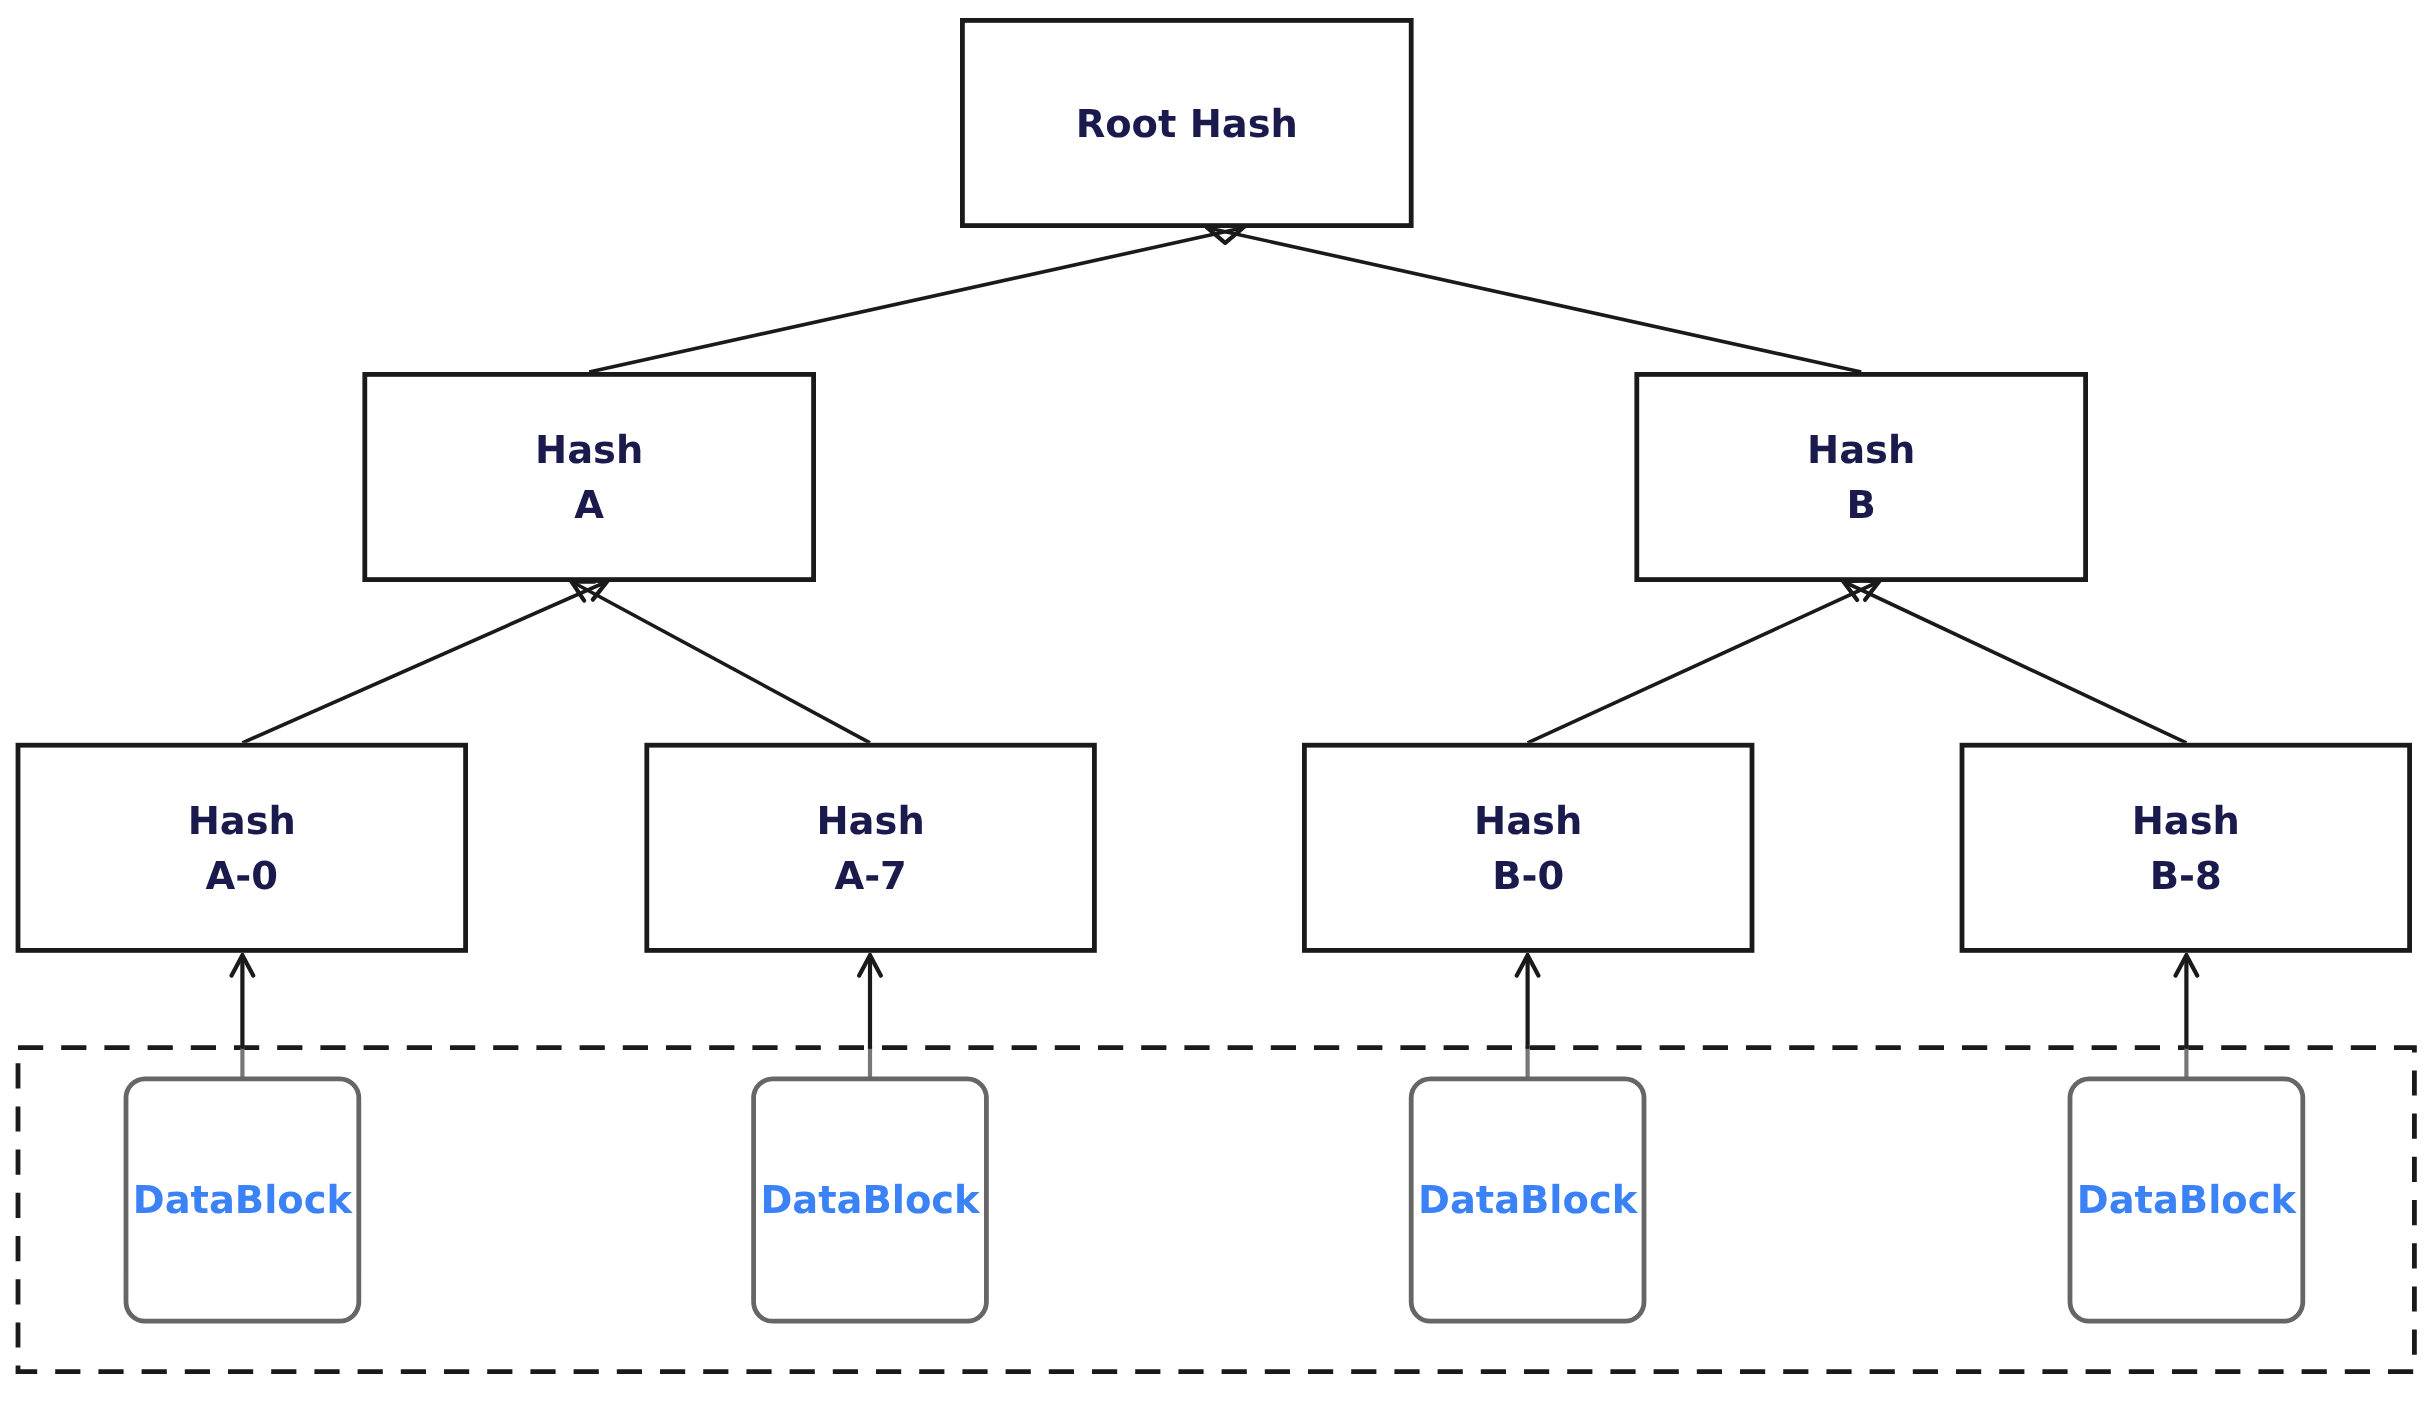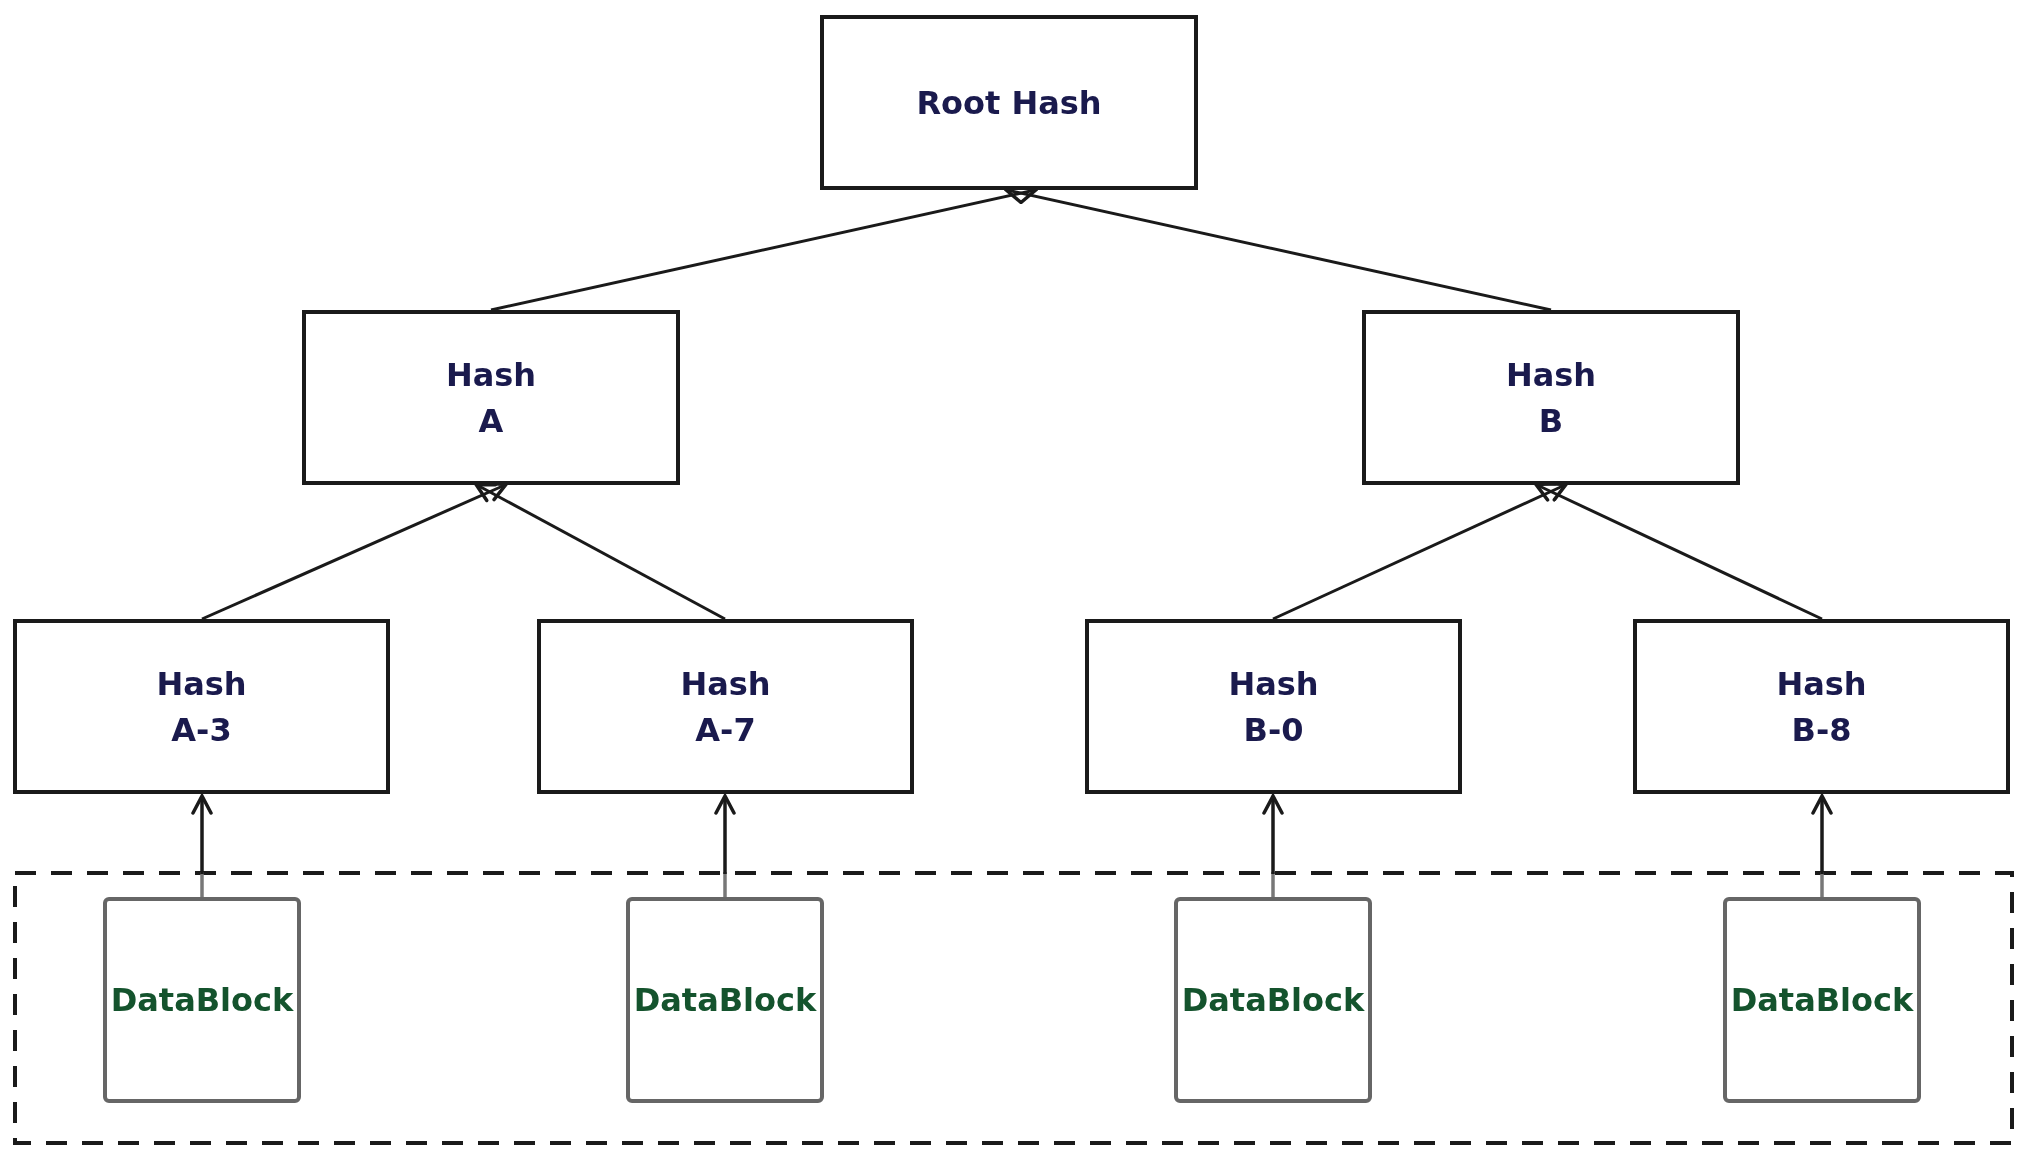--- a/index.html
+++ b/index.html
@@ -24,40 +24,40 @@
     display: flex;
     flex-direction: column;
     align-items: center;
     justify-content: center;
     color: #1a1a4d;
     font-weight: bold;
     font-size: 32px;
     line-height: 46px;
     text-align: center;
   }
-  .node-root   { left: 820px;  top: 15px;  width: 378px; height: 175px; }
+  .node-root   { left: 800px;  top: 15px;  width: 378px; height: 175px; }
   .node-a      { left: 302px;  top: 310px; width: 378px; height: 175px; }
   .node-b      { left: 1362px; top: 310px; width: 378px; height: 175px; }
   .node-a0     { left: 13px;   top: 619px; width: 377px; height: 175px; }
   .node-a1     { left: 537px;  top: 619px; width: 377px; height: 175px; }
   .node-b0     { left: 1085px; top: 619px; width: 377px; height: 175px; }
   .node-b1     { left: 1633px; top: 619px; width: 377px; height: 175px; }
   .datablock {
     position: absolute;
     box-sizing: border-box;
     top: 897px;
     width: 198px;
     height: 206px;
     border: 4px solid #666666;
-    border-radius: 6px;
+    border-radius: 18px;
     background: #ffffff;
     display: flex;
     align-items: center;
     justify-content: center;
-    color: #14532d;
+    color: #3b82f6;
     font-weight: bold;
     font-size: 32px;
   }
   .db-0 { left: 103px; }
   .db-1 { left: 626px; }
   .db-2 { left: 1174px; }
   .db-3 { left: 1723px; }
 </style>
 </head>
 <body>
@@ -103,21 +103,21 @@
     <span>A</span>
   </div>
 
   <div class="hash-node node-b">
     <span>Hash</span>
     <span>B</span>
   </div>
 
   <div class="hash-node node-a0">
     <span>Hash</span>
-    <span>A-3</span>
+    <span>A-0</span>
   </div>
 
   <div class="hash-node node-a1">
     <span>Hash</span>
     <span>A-7</span>
   </div>
 
   <div class="hash-node node-b0">
     <span>Hash</span>
     <span>B-0</span>

